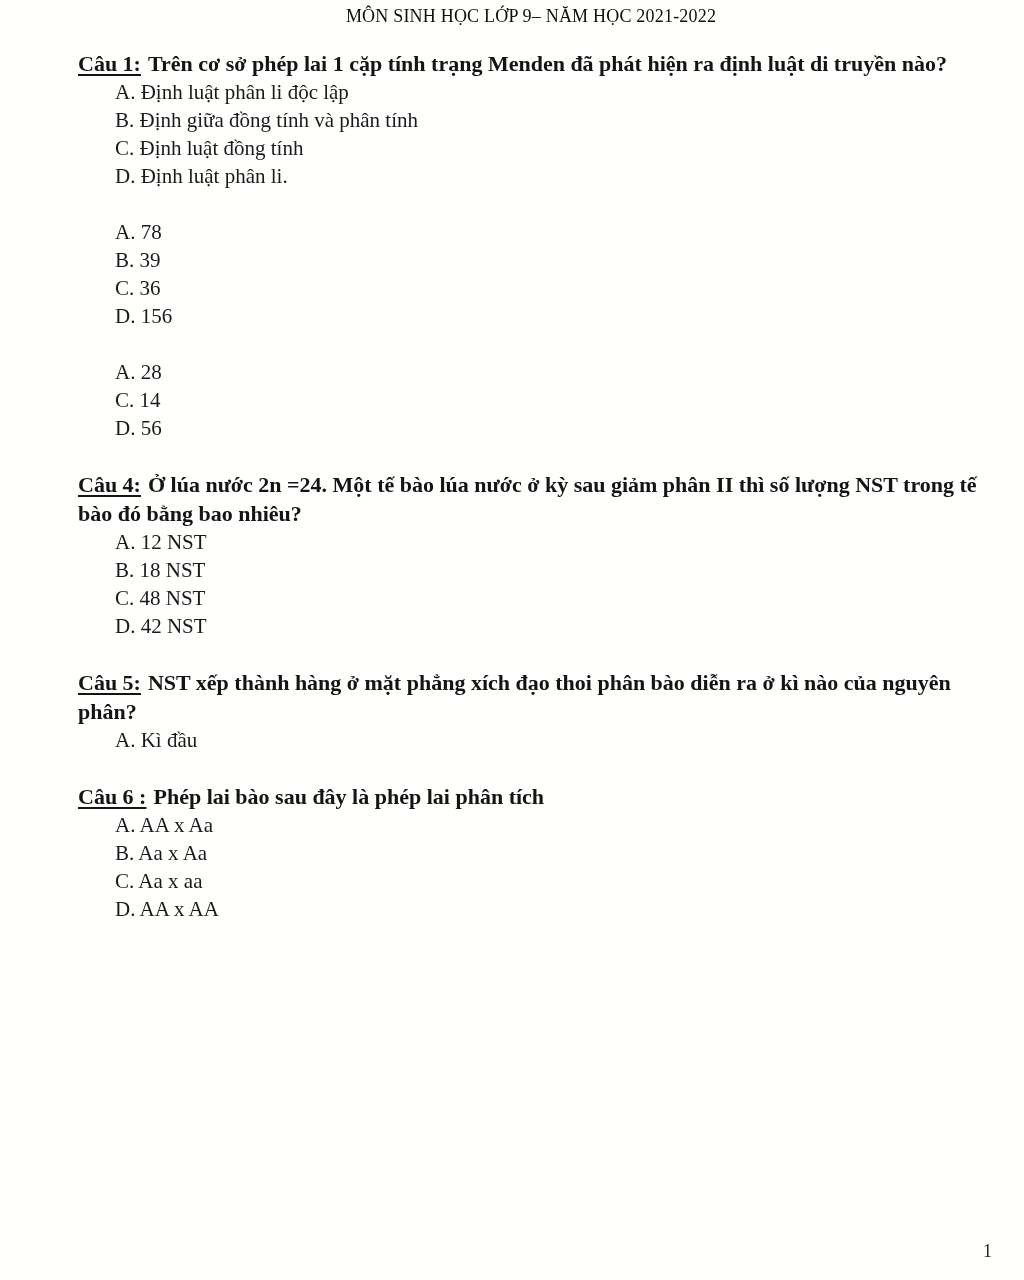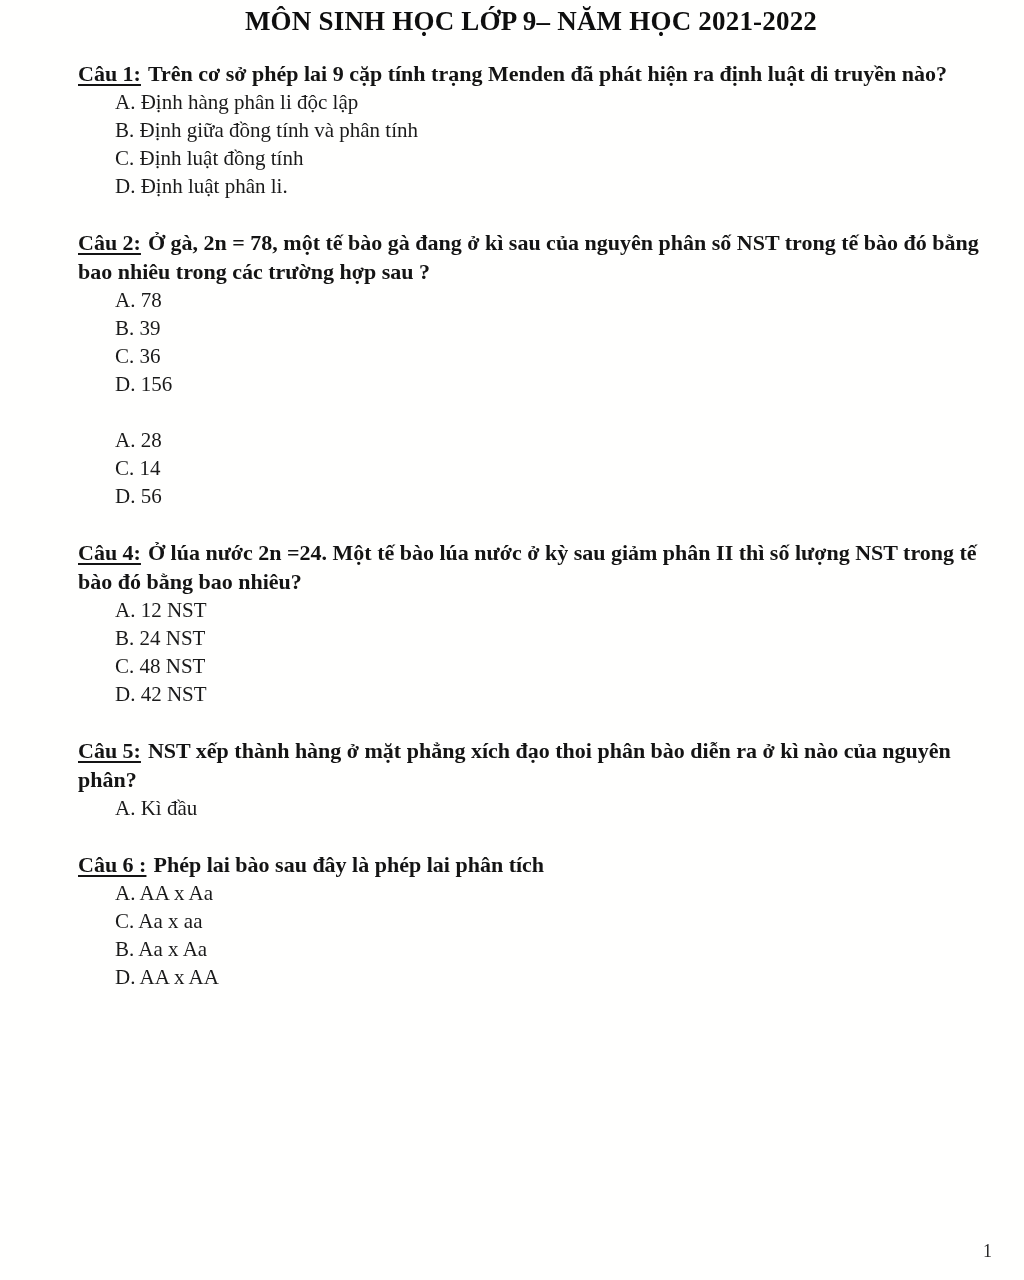--- a/index.html
+++ b/index.html
@@ -13,22 +13,22 @@
     height: 1280px;
     box-sizing: border-box;
     background: #fdfdfc;
     padding: 6px 40px 0 78px;
     font-family: "Liberation Serif", "DejaVu Serif", serif;
     color: #161616;
     filter: blur(0.25px) contrast(1.02);
     overflow: hidden;
   }
   .title {
-    font-size: 27px;
-    font-weight: bold;
+    font-size: 18px;
+    font-weight: normal;
     text-align: center;
     margin: 0 0 22px 0;
     letter-spacing: 0.2px;
     color: #101010;
   }
   .question {
     margin: 0 0 28px 0;
   }
   .stem {
     margin: 0;
@@ -61,66 +61,63 @@
 </style>
 </head>
 <body>
 
 <div class="page">
 
   <h1 class="title">MÔN SINH HỌC LỚP 9– NĂM HỌC 2021-2022</h1>
 
   <section class="question">
     <p class="stem">
-      <span class="q-label">Câu 1:</span><span class="q-text">Trên cơ sở phép lai 9 cặp tính trạng Menden đã phát hiện ra định luật di truyền nào?</span>
+      <span class="q-label">Câu 1:</span><span class="q-text">Trên cơ sở phép lai 1 cặp tính trạng Menden đã phát hiện ra định luật di truyền nào?</span>
     </p>
-    <p class="option">A. Định hàng phân li độc lập</p>
+    <p class="option">A. Định luật phân li độc lập</p>
     <p class="option">B. Định giữa đồng tính và phân tính</p>
     <p class="option">C. Định luật đồng tính</p>
     <p class="option">D. Định luật phân li.</p>
   </section>
 
   <section class="question">
-    <p class="stem">
-      <span class="q-label">Câu 2:</span><span class="q-text">Ở gà, 2n = 78, một tế bào gà đang ở kì sau của nguyên phân số NST trong tế bào đó bằng bao nhiêu trong các trường hợp sau ?</span>
-    </p>
     <p class="option">A. 78</p>
     <p class="option">B. 39</p>
     <p class="option">C. 36</p>
     <p class="option">D. 156</p>
   </section>
 
   <section class="question">
     <p class="option">A. 28</p>
     <p class="option">C. 14</p>
     <p class="option">D. 56</p>
   </section>
 
   <section class="question">
     <p class="stem">
       <span class="q-label">Câu 4:</span><span class="q-text">Ở lúa nước 2n =24. Một tế bào lúa nước ở kỳ sau giảm phân II thì số lượng NST trong tế bào đó bằng bao nhiêu?</span>
     </p>
     <p class="option">A. 12 NST</p>
-    <p class="option">B. 24 NST</p>
+    <p class="option">B. 18 NST</p>
     <p class="option">C. 48 NST</p>
     <p class="option">D. 42 NST</p>
   </section>
 
   <section class="question">
     <p class="stem">
       <span class="q-label">Câu 5:</span><span class="q-text">NST xếp thành hàng ở mặt phẳng xích đạo thoi phân bào diễn ra ở kì nào của nguyên phân?</span>
     </p>
     <p class="option">A. Kì đầu</p>
   </section>
 
   <section class="question">
     <p class="stem">
       <span class="q-label">Câu 6 :</span><span class="q-text">Phép lai bào sau đây là phép lai phân tích</span>
     </p>
     <p class="option">A. AA x Aa</p>
+    <p class="option">B. Aa x Aa</p>
     <p class="option">C. Aa x aa</p>
-    <p class="option">B. Aa x Aa</p>
     <p class="option">D. AA x AA</p>
   </section>
 
   <div class="page-number">1</div>
 
 </div>
 
 </body></html>

